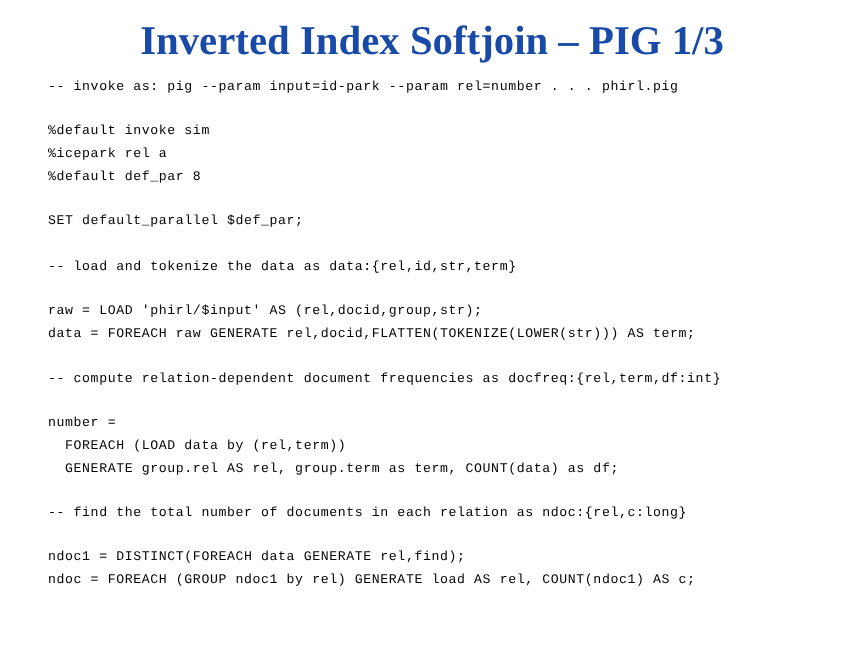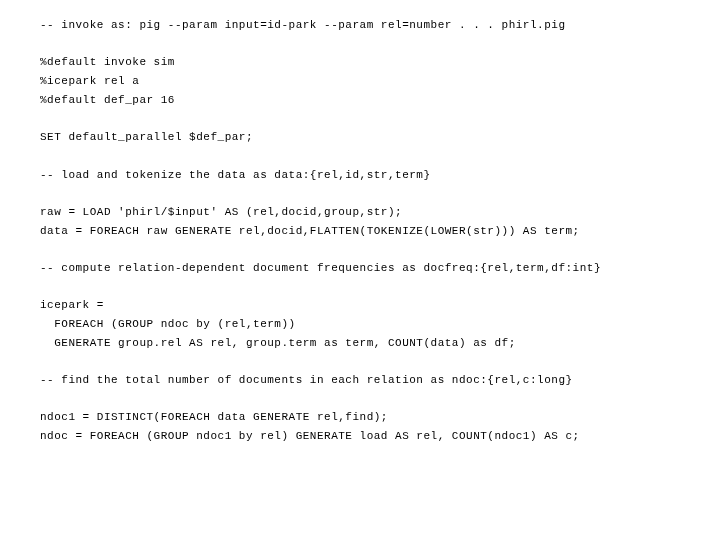--- a/index.html
+++ b/index.html
@@ -27,36 +27,37 @@
     line-height: 1.7;
     white-space: pre;
     color: #000000;
     letter-spacing: 0.5px;
   }
 </style>
 </head>
 <body>
 
 <div class="slide">
+  <div class="title">Inverted Index Softjoin – PIG 1/3</div>
   <div class="code"><span>-- invoke as: pig --param input=id-park --param rel=number . . . phirl.pig</span>
 <span></span>
 <span>%default invoke sim</span>
 <span>%icepark rel a</span>
-<span>%default def_par 16</span>
+<span>%default def_par 8</span>
 <span></span>
 <span>SET default_parallel $def_par;</span>
 <span></span>
 <span>-- load and tokenize the data as data:{rel,id,str,term}</span>
 <span></span>
 <span>raw = LOAD 'phirl/$input' AS (rel,docid,group,str);</span>
 <span>data = FOREACH raw GENERATE rel,docid,FLATTEN(TOKENIZE(LOWER(str))) AS term;</span>
 <span></span>
 <span>-- compute relation-dependent document frequencies as docfreq:{rel,term,df:int}</span>
 <span></span>
-<span>icepark =</span>
-<span>  FOREACH (GROUP ndoc by (rel,term))</span>
+<span>number =</span>
+<span>  FOREACH (LOAD data by (rel,term))</span>
 <span>  GENERATE group.rel AS rel, group.term as term, COUNT(data) as df;</span>
 <span></span>
 <span>-- find the total number of documents in each relation as ndoc:{rel,c:long}</span>
 <span></span>
 <span>ndoc1 = DISTINCT(FOREACH data GENERATE rel,find);</span>
 <span>ndoc = FOREACH (GROUP ndoc1 by rel) GENERATE load AS rel, COUNT(ndoc1) AS c;</span></div>
 </div>
 
 </body></html>

